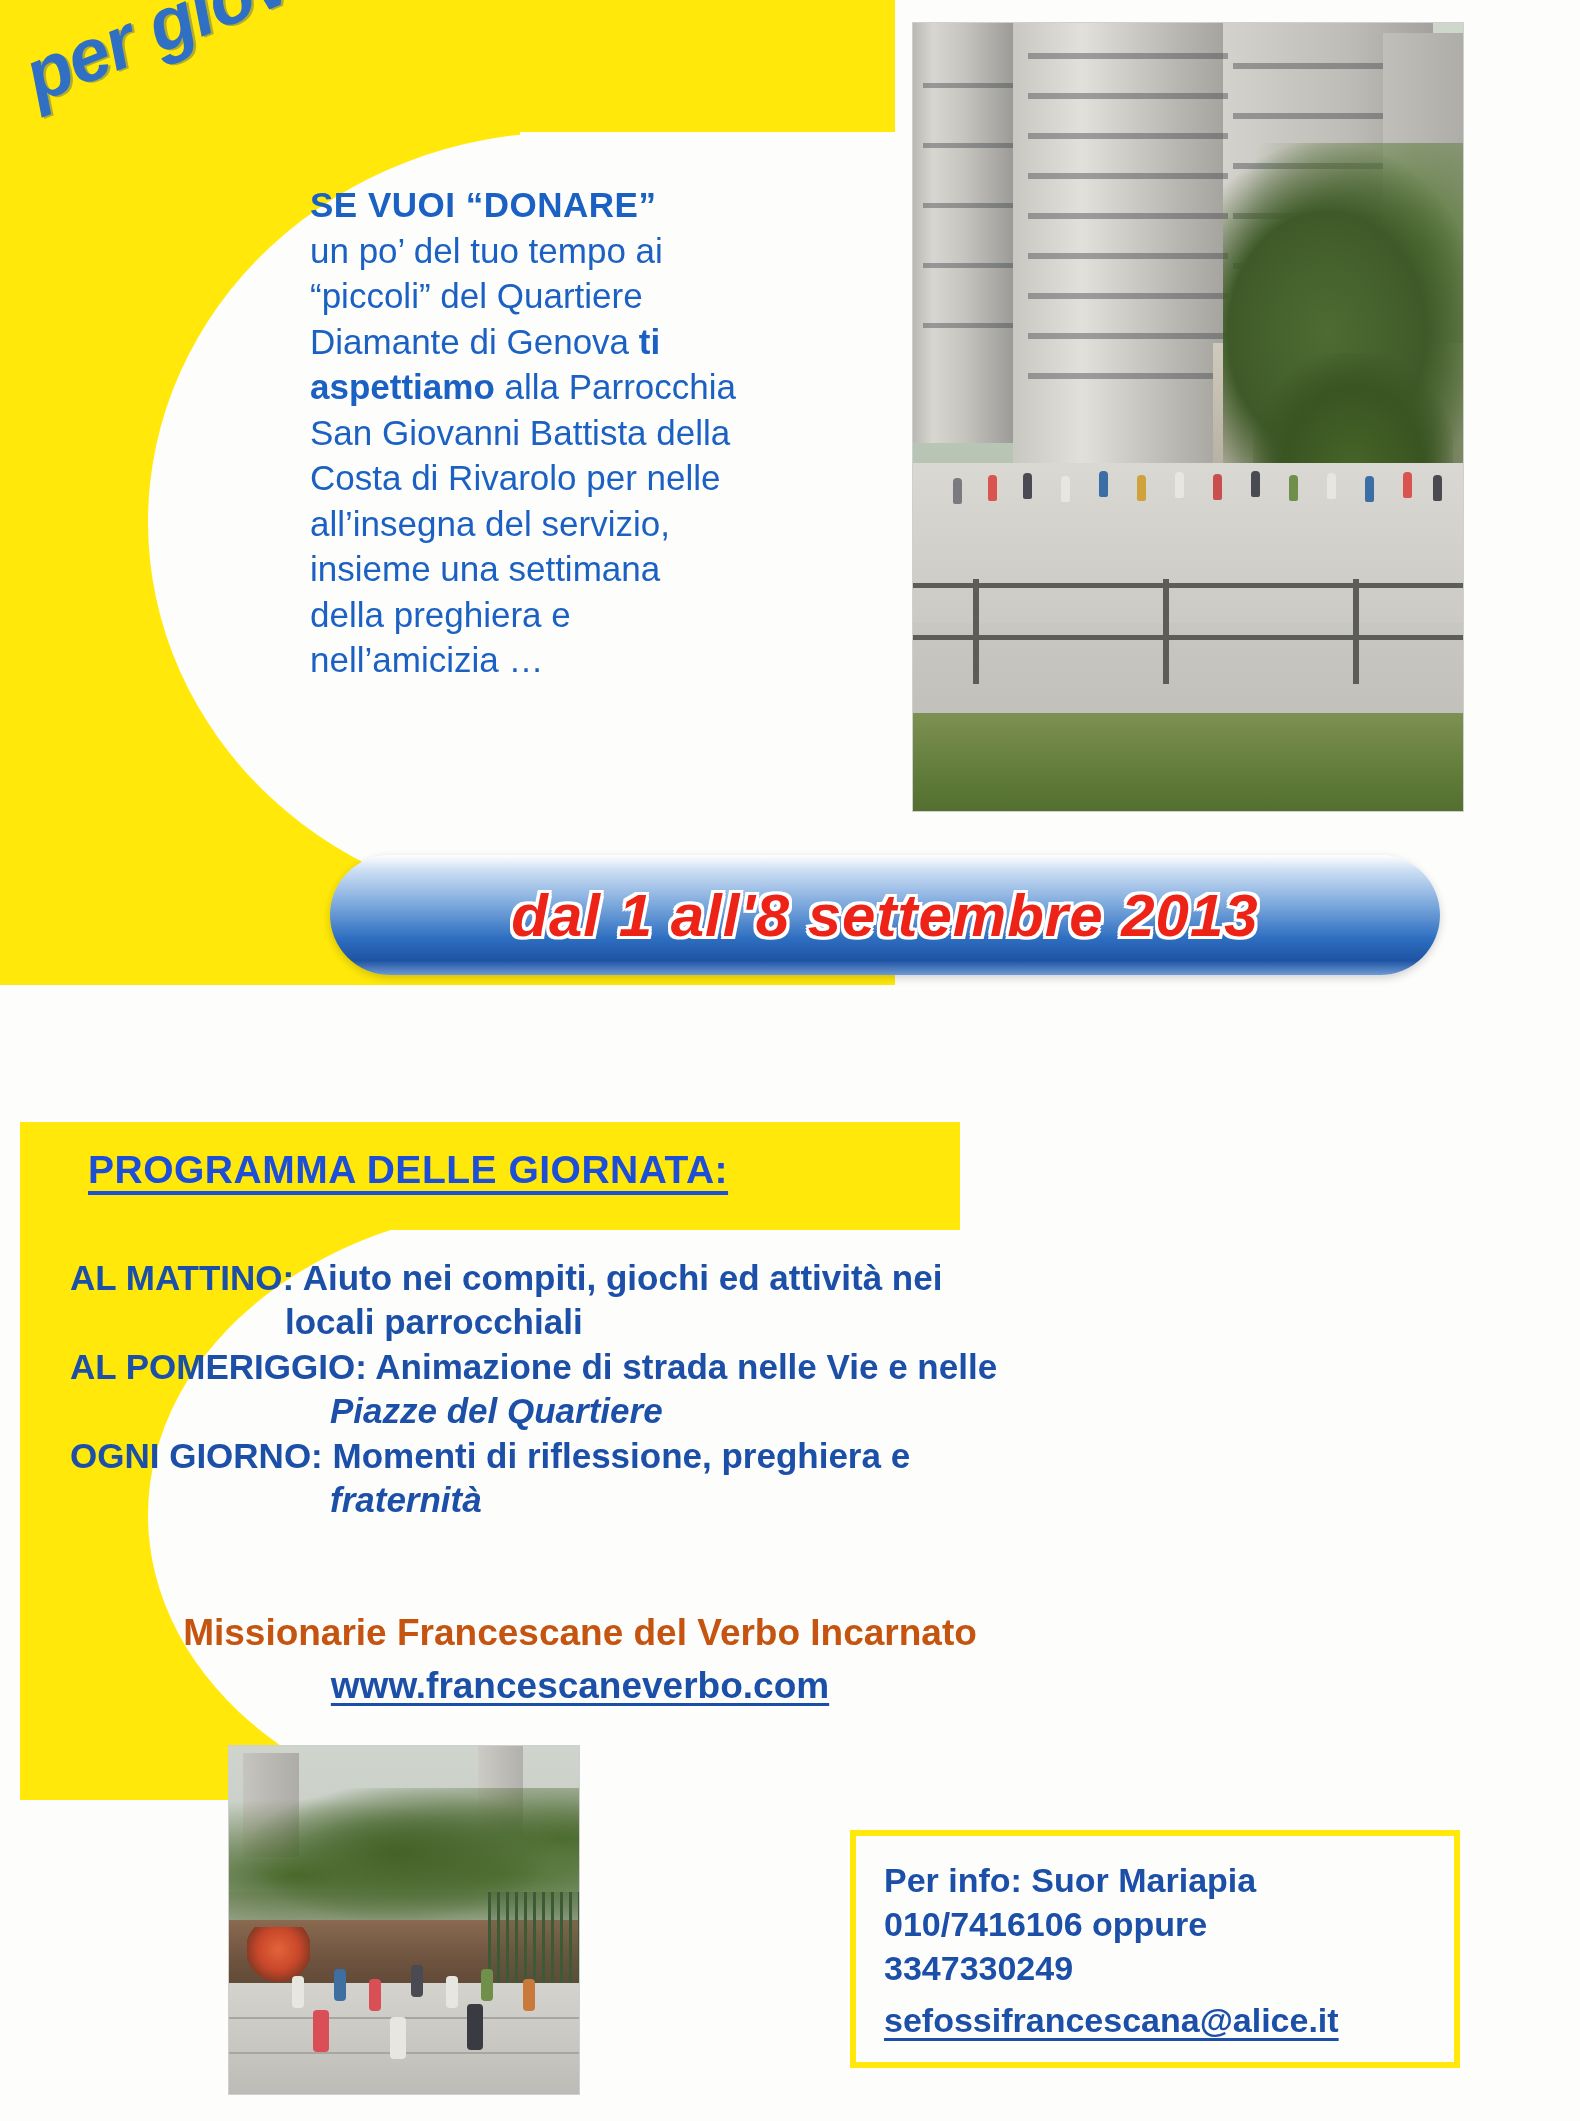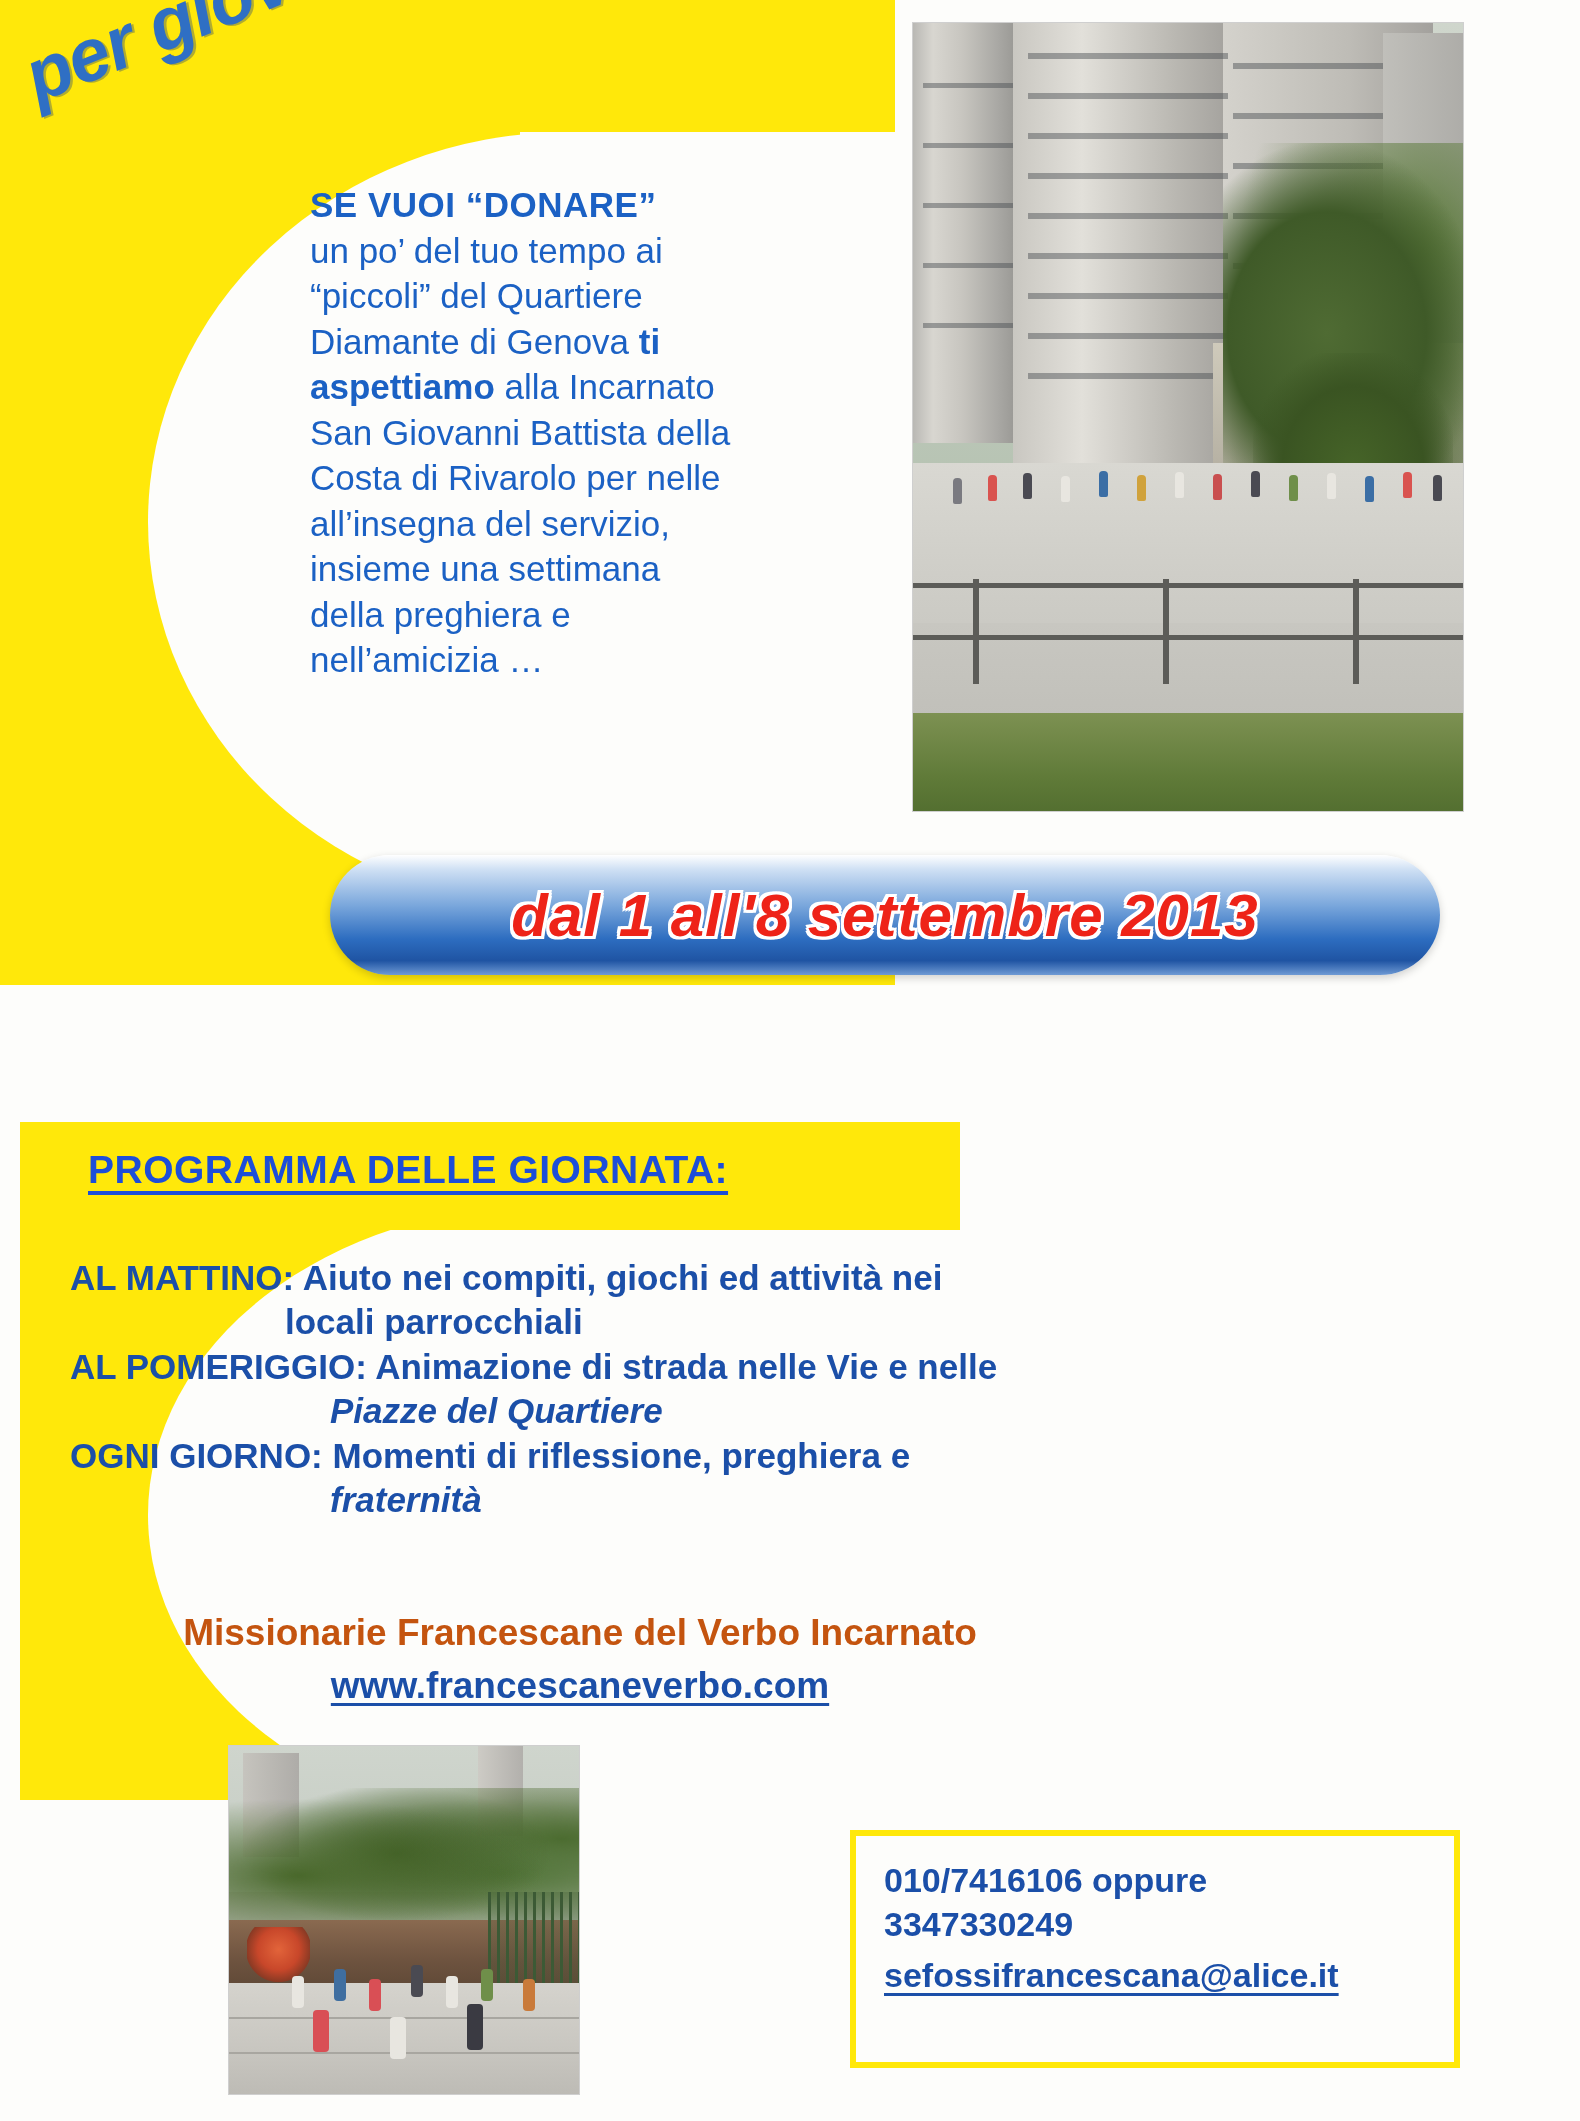--- a/index.html
+++ b/index.html
@@ -348,21 +348,21 @@
   <div class="per-giovani">per giovani</div>
 
   <div class="intro-text">
     <div class="lead">SE VUOI “DONARE”</div>
     <div>un po’ del tuo tempo ai</div>
     <div>“piccoli” del Quartiere</div>
     <div>
       <span>Diamante di Genova </span><b>ti</b>
     </div>
     <div>
-      <b>aspettiamo</b><span> alla Incarnato</span>
+      <b>aspettiamo</b><span> alla Parrocchia</span>
     </div>
     <div>San Giovanni Battista della</div>
     <div>Costa di Rivarolo per nelle</div>
     <div>all’insegna del servizio,</div>
     <div>insieme una settimana</div>
     <div>della preghiera e</div>
     <div>nell’amicizia …</div>
   </div>
 
   <div class="photo1">
@@ -468,18 +468,19 @@
     <div class="p2-kid" style="left:52%;top:63%;background:#4a4a52"></div>
     <div class="p2-kid" style="left:62%;top:66%;background:#e8e6e0"></div>
     <div class="p2-kid" style="left:72%;top:64%;background:#6f8f4a"></div>
     <div class="p2-kid" style="left:84%;top:67%;background:#c97a3a"></div>
     <div class="p2-kid" style="left:24%;top:76%;background:#d94f55;width:16px;height:42px"></div>
     <div class="p2-kid" style="left:46%;top:78%;background:#e8e6e0;width:16px;height:42px"></div>
     <div class="p2-kid" style="left:68%;top:74%;background:#3a3a42;width:16px;height:46px"></div>
   </div>
 
   <div class="contact-box">
+    <div class="line">Per info: Suor Mariapia</div>
     <div class="line">010/7416106 oppure</div>
     <div class="line">3347330249</div>
     <div class="mail">sefossifrancescana@alice.it</div>
   </div>
 
 </div>
 
 </body></html>

